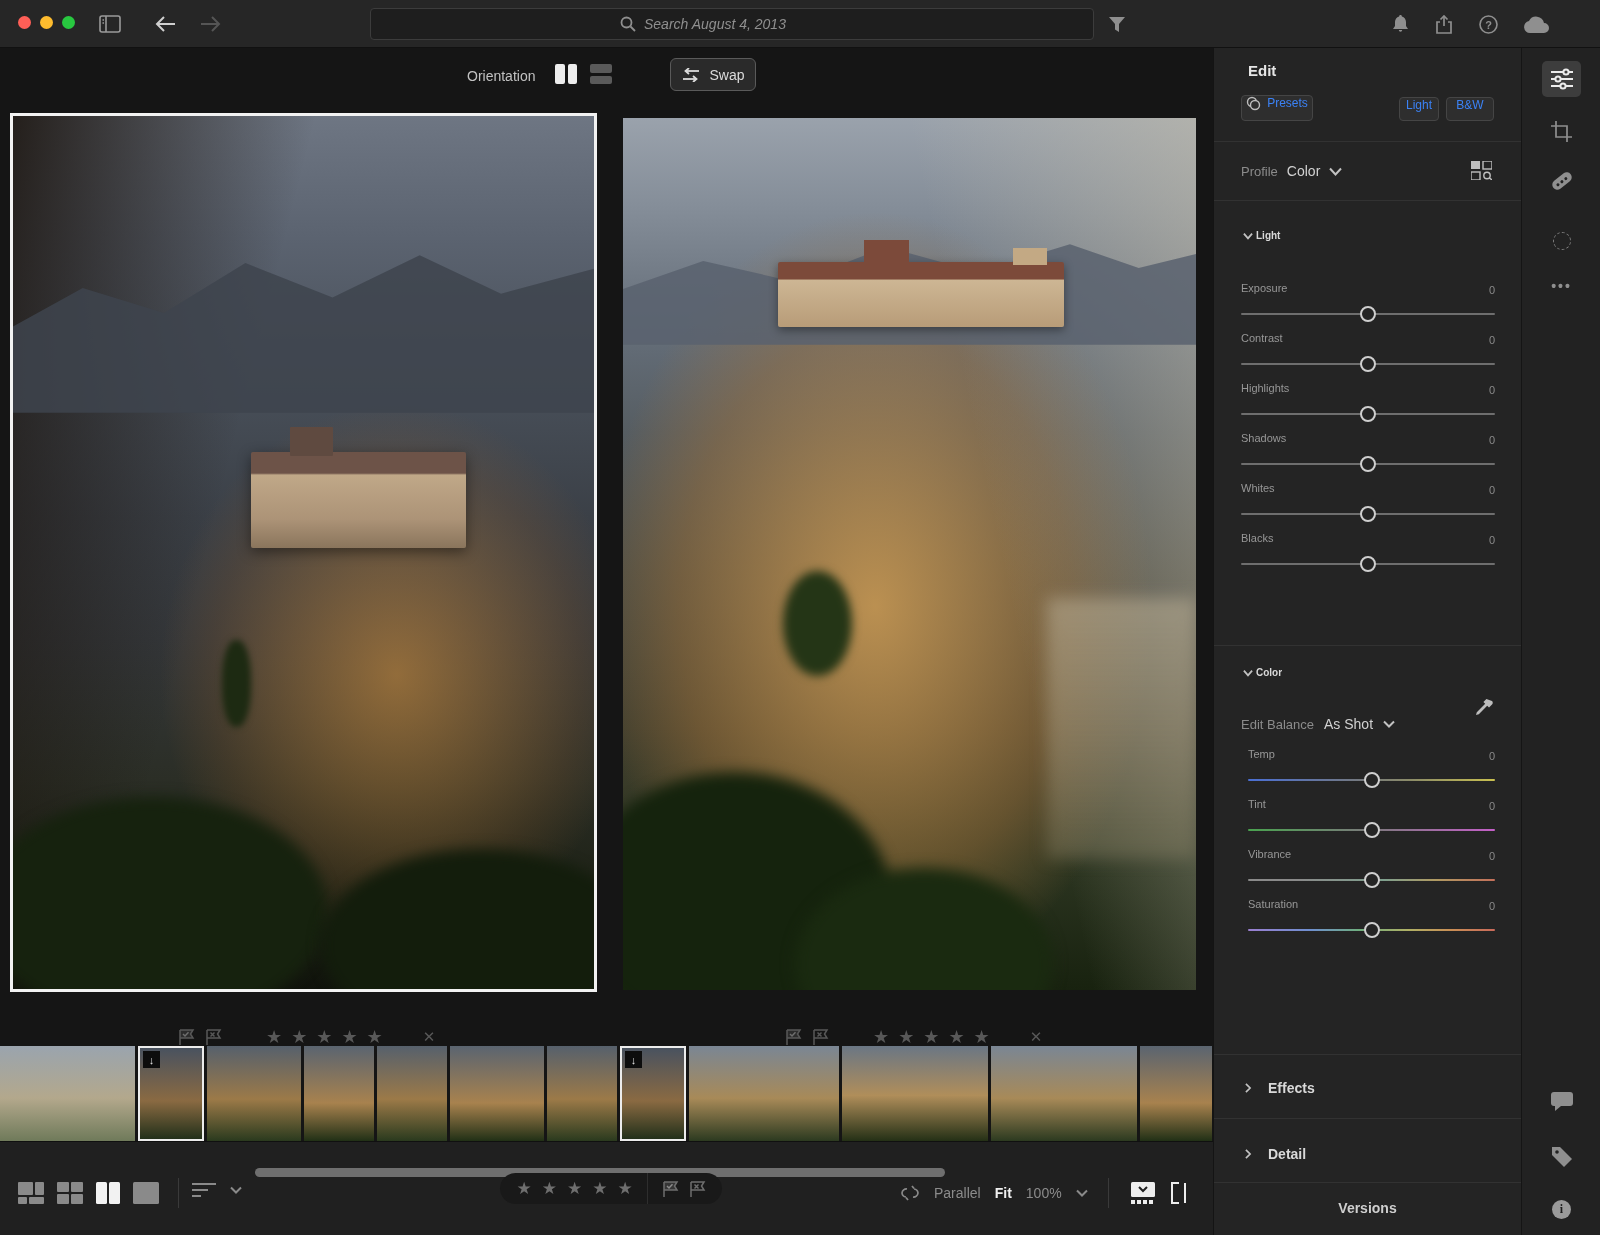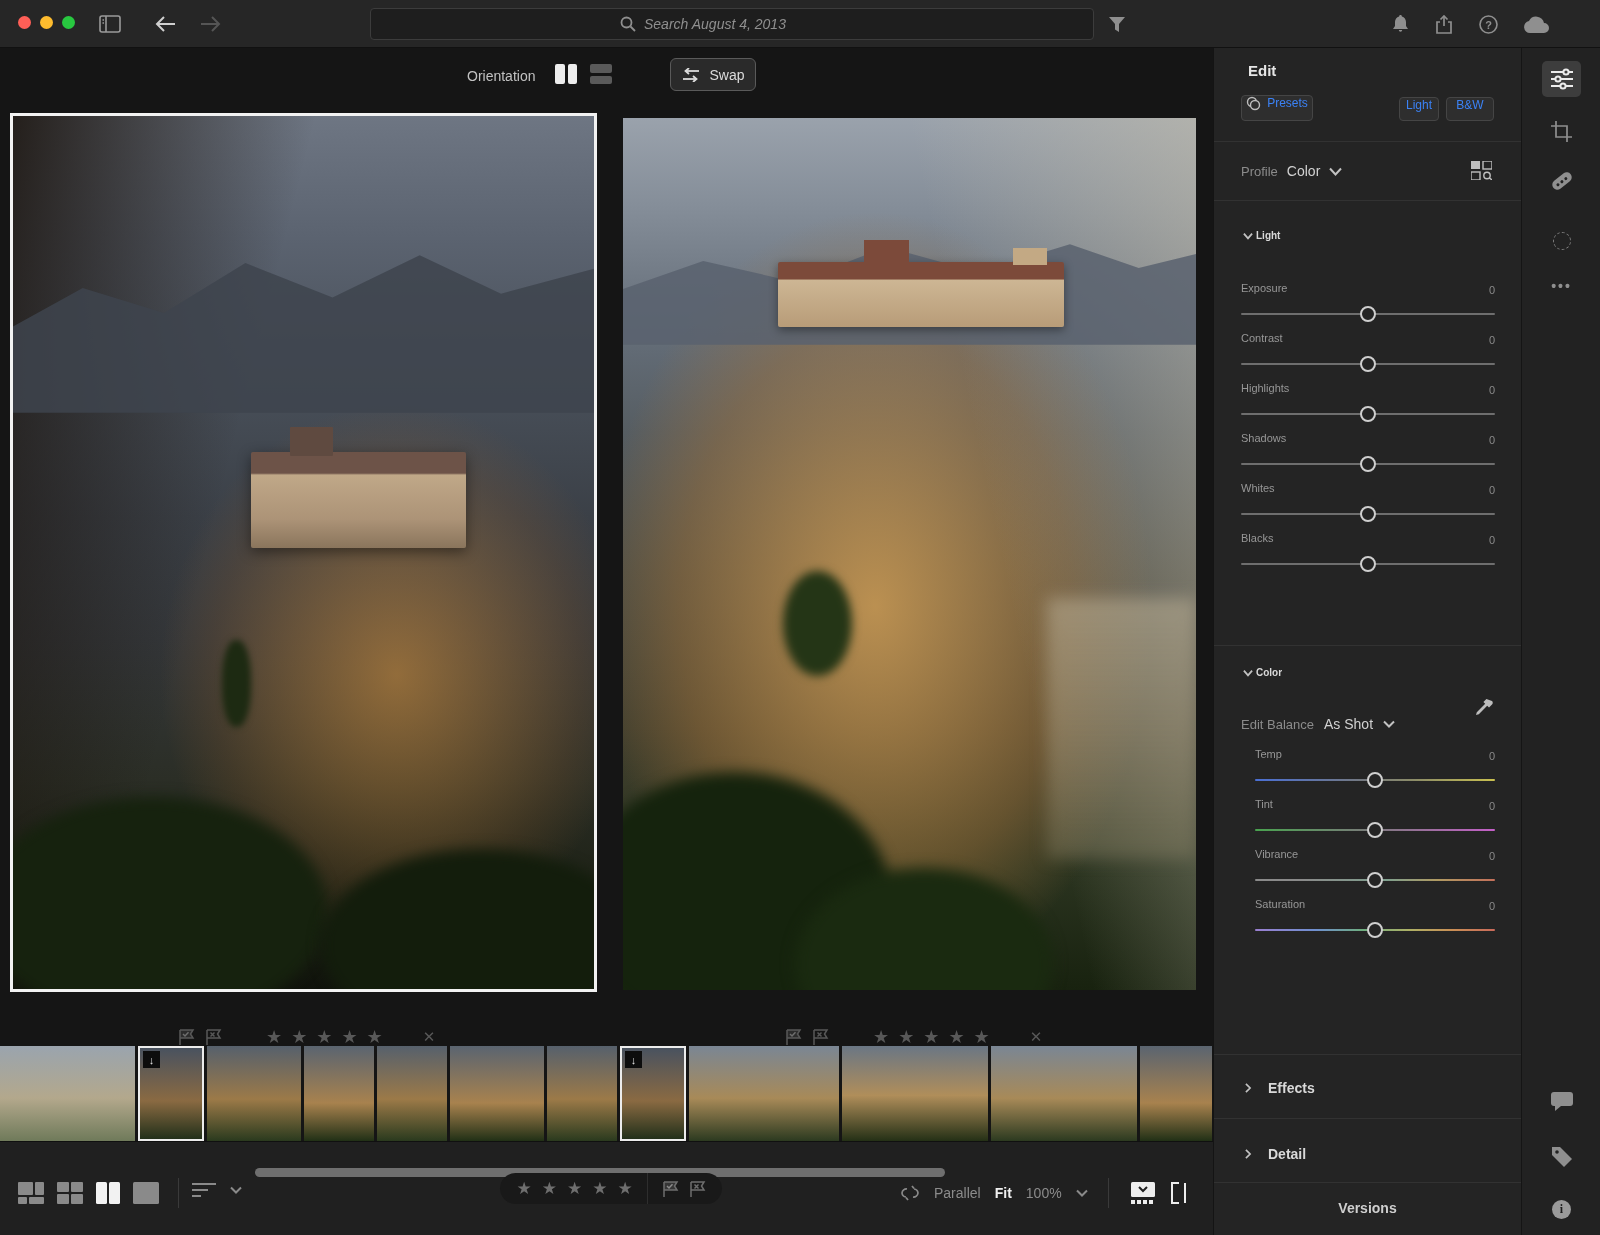--- a/index.html
+++ b/index.html
@@ -511,21 +511,21 @@
       <svg width="12" height="8" viewBox="0 0 12 8" fill="none" stroke="#c2c2c2" stroke-width="2">
           <polyline points="1,1.5 6,6.5 11,1.5"></polyline>
         </svg>
     </div>
     <span class="dropper">
       <svg width="18" height="18" viewBox="0 0 18 18" fill="#bdbdbd">
           <path d="M17 1c1 1 1 2.6 0 3.6l-3 3-1.8-1.8-8.4 8.4L1 15l.8-2.8 8.4-8.4L8.4 2 11.4 -1z" transform="translate(0,2)"></path>
         </svg>
     </span>
 
-    <div style="position:absolute;left:41px;right:26px;top:700px">
+    <div style="position:absolute;left:34px;right:26px;top:700px">
         <div class="srow">
           <span class="slabel">Temp</span>
           <span class="sval">0</span>
           <div class="strack g0">
             <div class="sline"></div>
             <div class="sknob"></div>
           </div>
         </div>
         <div class="srow">
           <span class="slabel">Tint</span>

